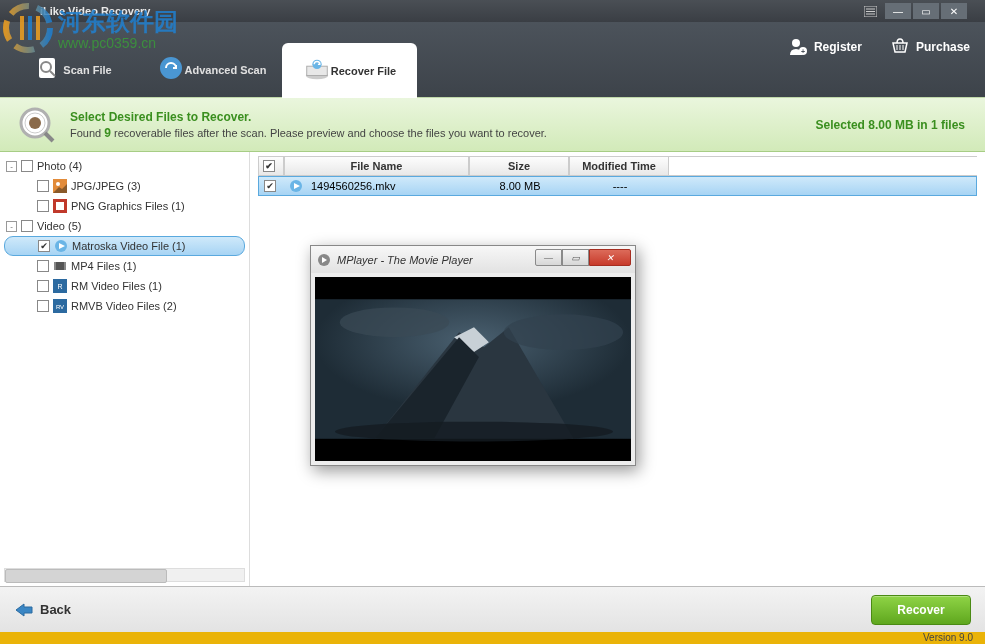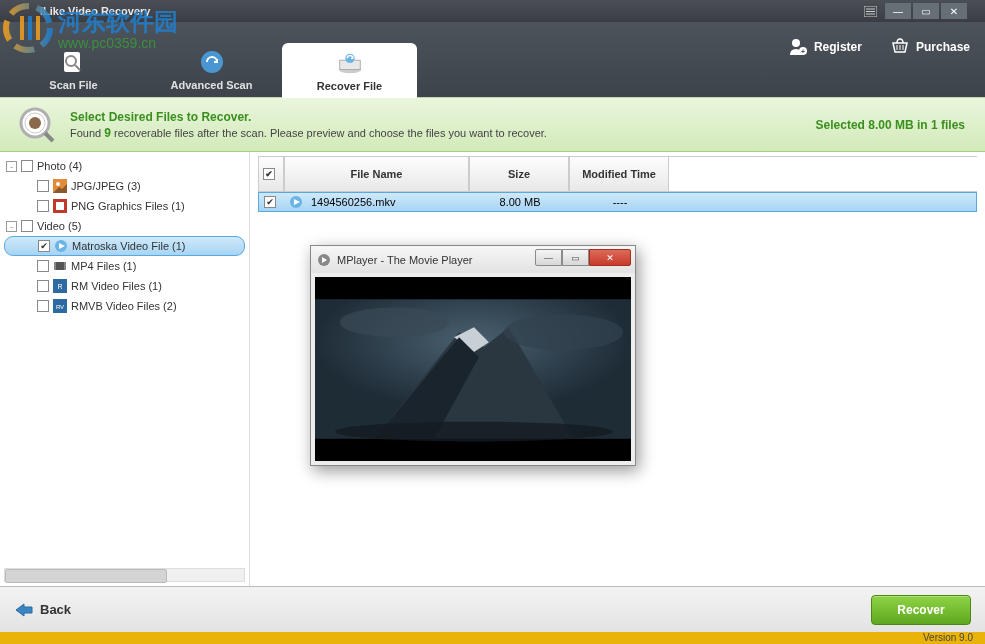--- a/index.html
+++ b/index.html
@@ -7,21 +7,21 @@
 
     
     .title-bar { height: 22px; background: linear-gradient(#4a4f55, #3a3e44); display: flex; align-items: center; padding: 0 18px; color: #e8e8e8; font-size: 11px; }
     .title-bar .app-title { margin-left: 22px; font-weight: bold; }
     .title-bar .spacer { flex: 1; }
     .title-bar .win-btn { width: 26px; height: 16px; margin-left: 2px; background: #666e76; display: flex; align-items: center; justify-content: center; cursor: pointer; font-size: 10px; color: #fff; }
     .title-bar .win-icon { width: 26px; height: 16px; display:flex; align-items:center; justify-content:center; color:#ccc; }
 
     
     .header-strip { height: 75px; background: linear-gradient(#4c535b, #3d434a); display: flex; align-items: flex-end; color: #fff; position: relative; }
-    .tab { width: 135px; height: 55px; margin: 0 3px 0 0; display: flex; flex-direction: column; align-items: center; justify-content: center; font-size: 11px; font-weight: bold; cursor: pointer; position: relative; }
+    .tab { width: 135px; height: 55px; margin: 0 3px 0 0; display: flex; flex-direction: row; align-items: center; justify-content: center; font-size: 11px; font-weight: bold; cursor: pointer; position: relative; }
     .tab .tab-icon { width: 28px; height: 28px; margin-bottom: 3px; display: flex; align-items: center; justify-content: center; }
     .tab.inactive { color: #e0e0e0; }
     .tab.active { background: #fff; color: #333; border-top-left-radius: 6px; border-top-right-radius: 6px; margin-bottom: -1px; z-index: 5; }
     .tab.active::before { content:''; position:absolute; left:-1px; top:-1px; right:-1px; height:2px; }
     .tab-left-spacer { width: 6px; }
     .header-actions { position: absolute; right: 15px; top: 15px; display: flex; gap: 28px; color: #fff; font-size: 12px; font-weight: bold; }
     .header-action { display: flex; align-items: center; gap: 6px; cursor: pointer; text-align: center; }
     .header-action svg { width: 20px; height: 20px; }
 
     
@@ -41,34 +41,34 @@
     .tree-row.selected { background: linear-gradient(#cfe9fa, #a7d4f4); border: 1px solid #5aa9de; border-radius: 9px; }
     .tree-toggle { width: 11px; height: 11px; border: 1px solid #999; font-size: 8px; line-height: 9px; text-align: center; margin-right: 4px; background: #fff; cursor: pointer; color:#666; }
     .tree-check { width: 12px; height: 12px; border: 1px solid #888; margin-right: 4px; background: #fff; display: flex; align-items: center; justify-content: center; font-size: 9px; color: #333; cursor: pointer; }
     .tree-check.on::after { content: '✔'; }
     .tree-icon { width: 14px; height: 14px; margin-right: 4px; display: inline-flex; align-items: center; justify-content: center; }
     .tree-spacer-sm { width: 15px; }
     .sidebar-hscroll { position:absolute; left:4px; right:4px; bottom:4px; height:14px; background:#f0f0f0; border:1px solid #ddd; }
     .sidebar-hscroll::after { content:''; display:block; width:160px; height:100%; background:#d4d4d4; border:1px solid #bbb; border-radius:2px; }
 
     .file-panel { flex: 1; padding: 4px 8px; }
-    .file-header { display: flex; height: 36px; font-size: 11px; font-weight: bold; border-top:1px solid #ccc; border-bottom:1px solid #ccc; }
+    .file-header { display: flex; height: 20px; font-size: 11px; font-weight: bold; border-top:1px solid #ccc; border-bottom:1px solid #ccc; }
     .file-col { border-left:1px solid #ccc; border-right:1px solid #ccc; display: flex; align-items: center; justify-content: center; background: linear-gradient(#fdfdfd, #e8e8e8); color:#333; }
     .col-chk { width: 26px; }
     .col-name { width: 185px; justify-content: center; }
     .col-size { width: 100px; }
     .col-mod { width: 100px; }
     .file-row { display: flex; height: 20px; font-size: 11px; align-items: center; }
     .file-row.selected { background: linear-gradient(#cfe9fa, #a7d4f4); border:1px solid #5aa9de; }
     .file-row .cell { display: flex; align-items: center; justify-content: center; height: 100%; }
     .file-row .cell-name { justify-content: flex-start; padding-left: 4px; gap: 4px; }
 
     
     .preview-window { position: absolute; left: 310px; top: 245px; width: 326px; border: 1px solid #888; box-shadow: 3px 5px 15px rgba(0,0,0,0.4); background: #ededed; }
-    .pw-title { height: 27px; background: linear-gradient(#f7f7f7, #e2e2e2); display: flex; align-items: center; padding: 0 6px; font-size: 11px; color: #333; position: relative; }
+    .pw-title { height: 27px; background: linear-gradient(#f7f7f7, #e2e2e2); display: flex; align-items: center; padding: 0 6px; font-size: 11px; color: #333; position: relative; font-style: italic; }
     .pw-title .pw-text { margin-left: 6px; }
     .pw-btns { position: absolute; right: 4px; top: 3px; display: flex; gap: 0; }
     .pw-btn { width: 27px; height: 17px; border: 1px solid #8a8a8a; background: linear-gradient(#f5f5f5,#d7d7d7); font-size: 9px; display: flex; align-items: center; justify-content: center; cursor: pointer; color:#555;}
     .pw-btn:first-child{ border-top-left-radius:2px; border-bottom-left-radius:2px;}
     .pw-btn.close { background: linear-gradient(#dc6b5a, #c73a2a); color: #fff; border-color:#a52d20; width:42px; border-top-right-radius:2px; border-bottom-right-radius:2px;}
     .pw-body { background: #000; height: 184px; margin: 4px; display: flex; align-items: center; justify-content: center; overflow: hidden; }
 
     
     .footer { height: 46px; background: linear-gradient(#f3f3f3, #e3e3e3); border-top: 1px solid #bbb; display: flex; align-items: center; padding: 0 14px; }
     .btn-back { display: flex; align-items: center; gap: 6px; font-size: 13px; font-weight: bold; color: #333; cursor: pointer; }

